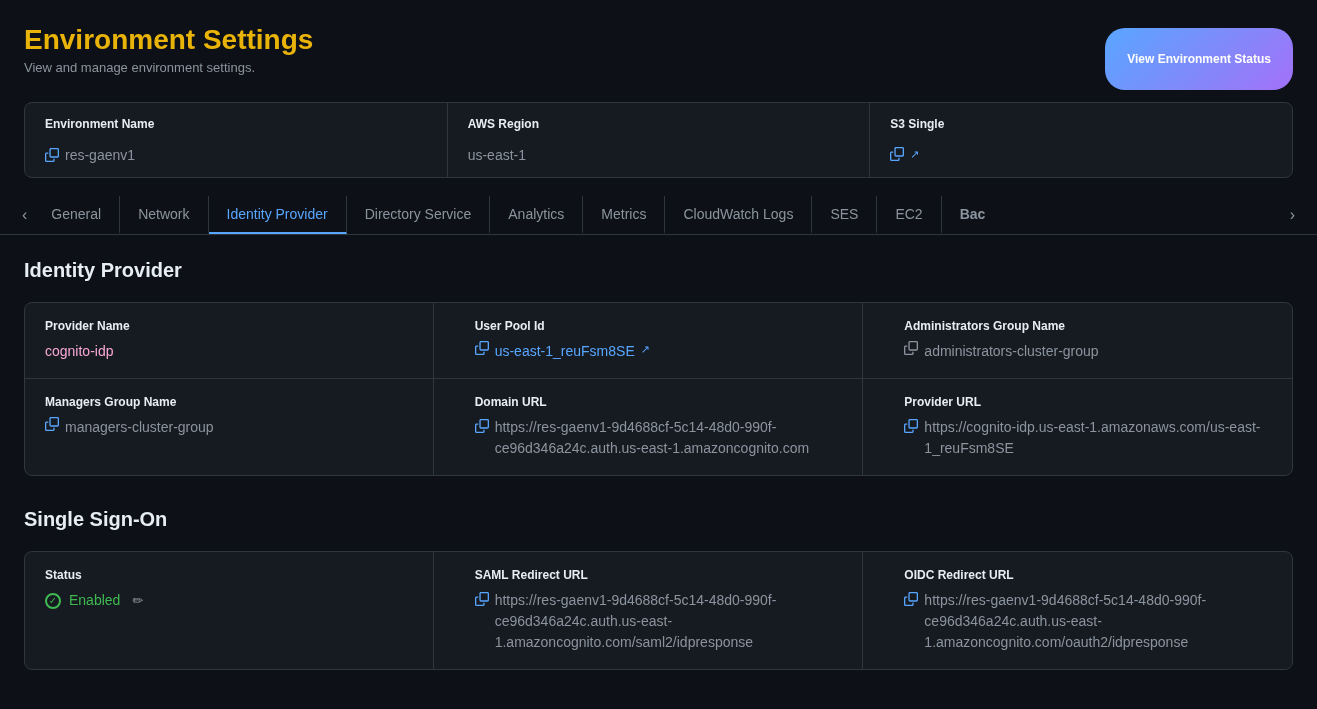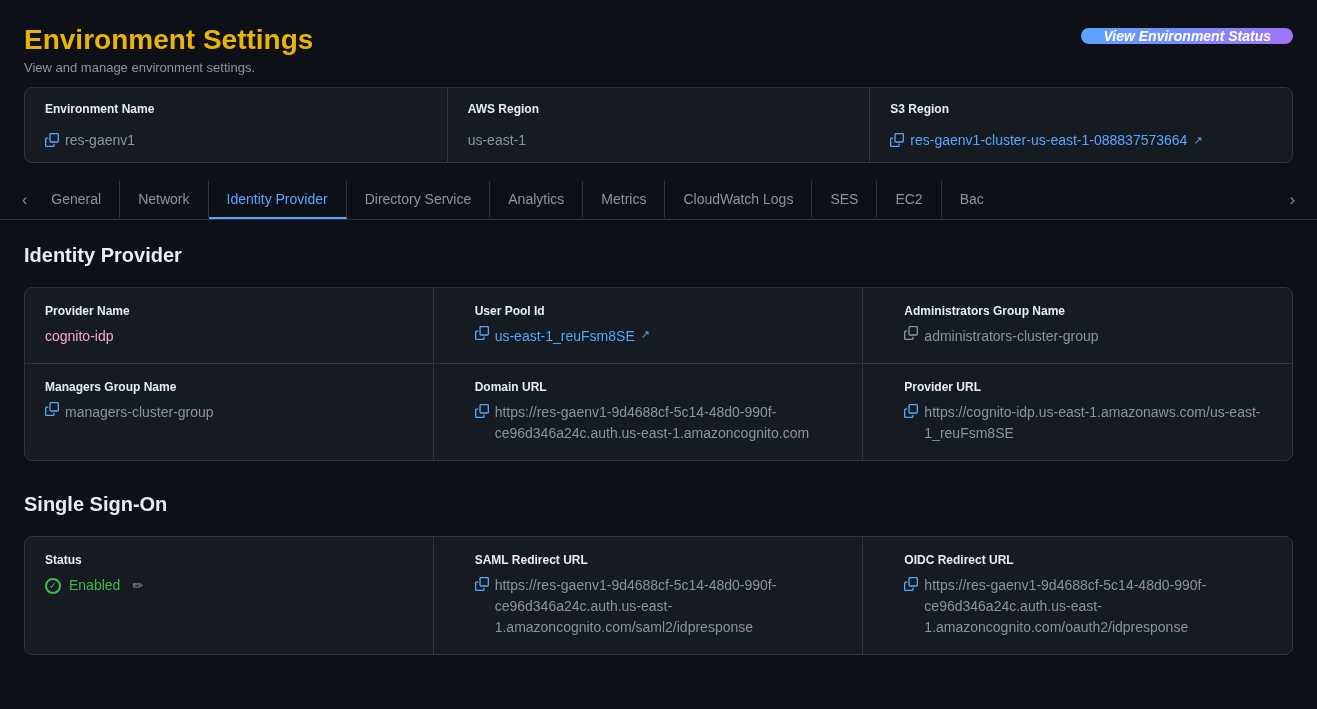--- a/index.html
+++ b/index.html
@@ -27,27 +27,26 @@
     .header-left p {
       color: #8b949e;
       font-size: 13px;
       margin-top: 4px;
     }
     .view-status-btn {
       background: linear-gradient(135deg, #58a6ff, #a371f7);
       color: #fff;
       border: none;
       border-radius: 20px;
-      padding: 0 22px;
-      font-size: 14px;
+      padding: 24px 22px;
+      font-size: 12px;
       font-weight: 600;
       cursor: pointer;
       white-space: nowrap;
       margin-top: 4px;
-      font-style: italic;
     }
 
     .env-info-bar {
       margin: 0 24px 0 24px;
       border: 1px solid #30363d;
       border-radius: 8px;
       display: flex;
       background: #161b22;
     }
     .env-info-cell {
@@ -111,21 +110,21 @@
       padding: 10px 18px;
       cursor: pointer;
       color: #8b949e;
       font-size: 14px;
       font-weight: 500;
       white-space: nowrap;
       border-bottom: 2px solid transparent;
       border-right: 1px solid #30363d;
       transition: color 0.15s;
     }
-    .tab:last-child { border-right: none; }
+    .tab:last-child { border-right: none; font-weight: bold; }
     .tab.active {
       color: #58a6ff;
       border-bottom: 2px solid #58a6ff;
     }
 
     .content {
       padding: 24px 24px;
       overflow-y: auto;
       height: calc(709px - 230px);
     }
@@ -233,27 +232,26 @@
       <span>res-gaenv1</span>
     </div>
   </div>
   <div class="env-info-cell">
     <div class="env-info-label">AWS Region</div>
     <div class="env-info-value">
       <span>us-east-1</span>
     </div>
   </div>
   <div class="env-info-cell">
-    <div class="env-info-label">S3 Region</div>
+    <div class="env-info-label">S3 Single</div>
     <div class="env-info-value">
       <svg class="copy-svg copy-icon" viewBox="0 0 16 16" fill="#58a6ff" width="14" height="14">
         <path d="M0 6.75C0 5.784.784 5 1.75 5h1.5a.75.75 0 0 1 0 1.5h-1.5a.25.25 0 0 0-.25.25v7.5c0 .138.112.25.25.25h7.5a.25.25 0 0 0 .25-.25v-1.5a.75.75 0 0 1 1.5 0v1.5A1.75 1.75 0 0 1 9.25 16h-7.5A1.75 1.75 0 0 1 0 14.25Z"></path>
         <path d="M5 1.75C5 .784 5.784 0 6.75 0h7.5C15.216 0 16 .784 16 1.75v7.5A1.75 1.75 0 0 1 14.25 11h-7.5A1.75 1.75 0 0 1 5 9.25Zm1.75-.25a.25.25 0 0 0-.25.25v7.5c0 .138.112.25.25.25h7.5a.25.25 0 0 0 .25-.25v-7.5a.25.25 0 0 0-.25-.25Z"></path>
       </svg>
-      <a class="link-blue" href="#">res-gaenv1-cluster-us-east-1-088837573664</a>
       <span class="external-icon">↗</span>
     </div>
   </div>
 </div>
 
 <div class="tabs-container">
   <button class="tab-arrow">‹</button>
   <div class="tab-list">
     <div class="tab">General</div>
     <div class="tab">Network</div>

